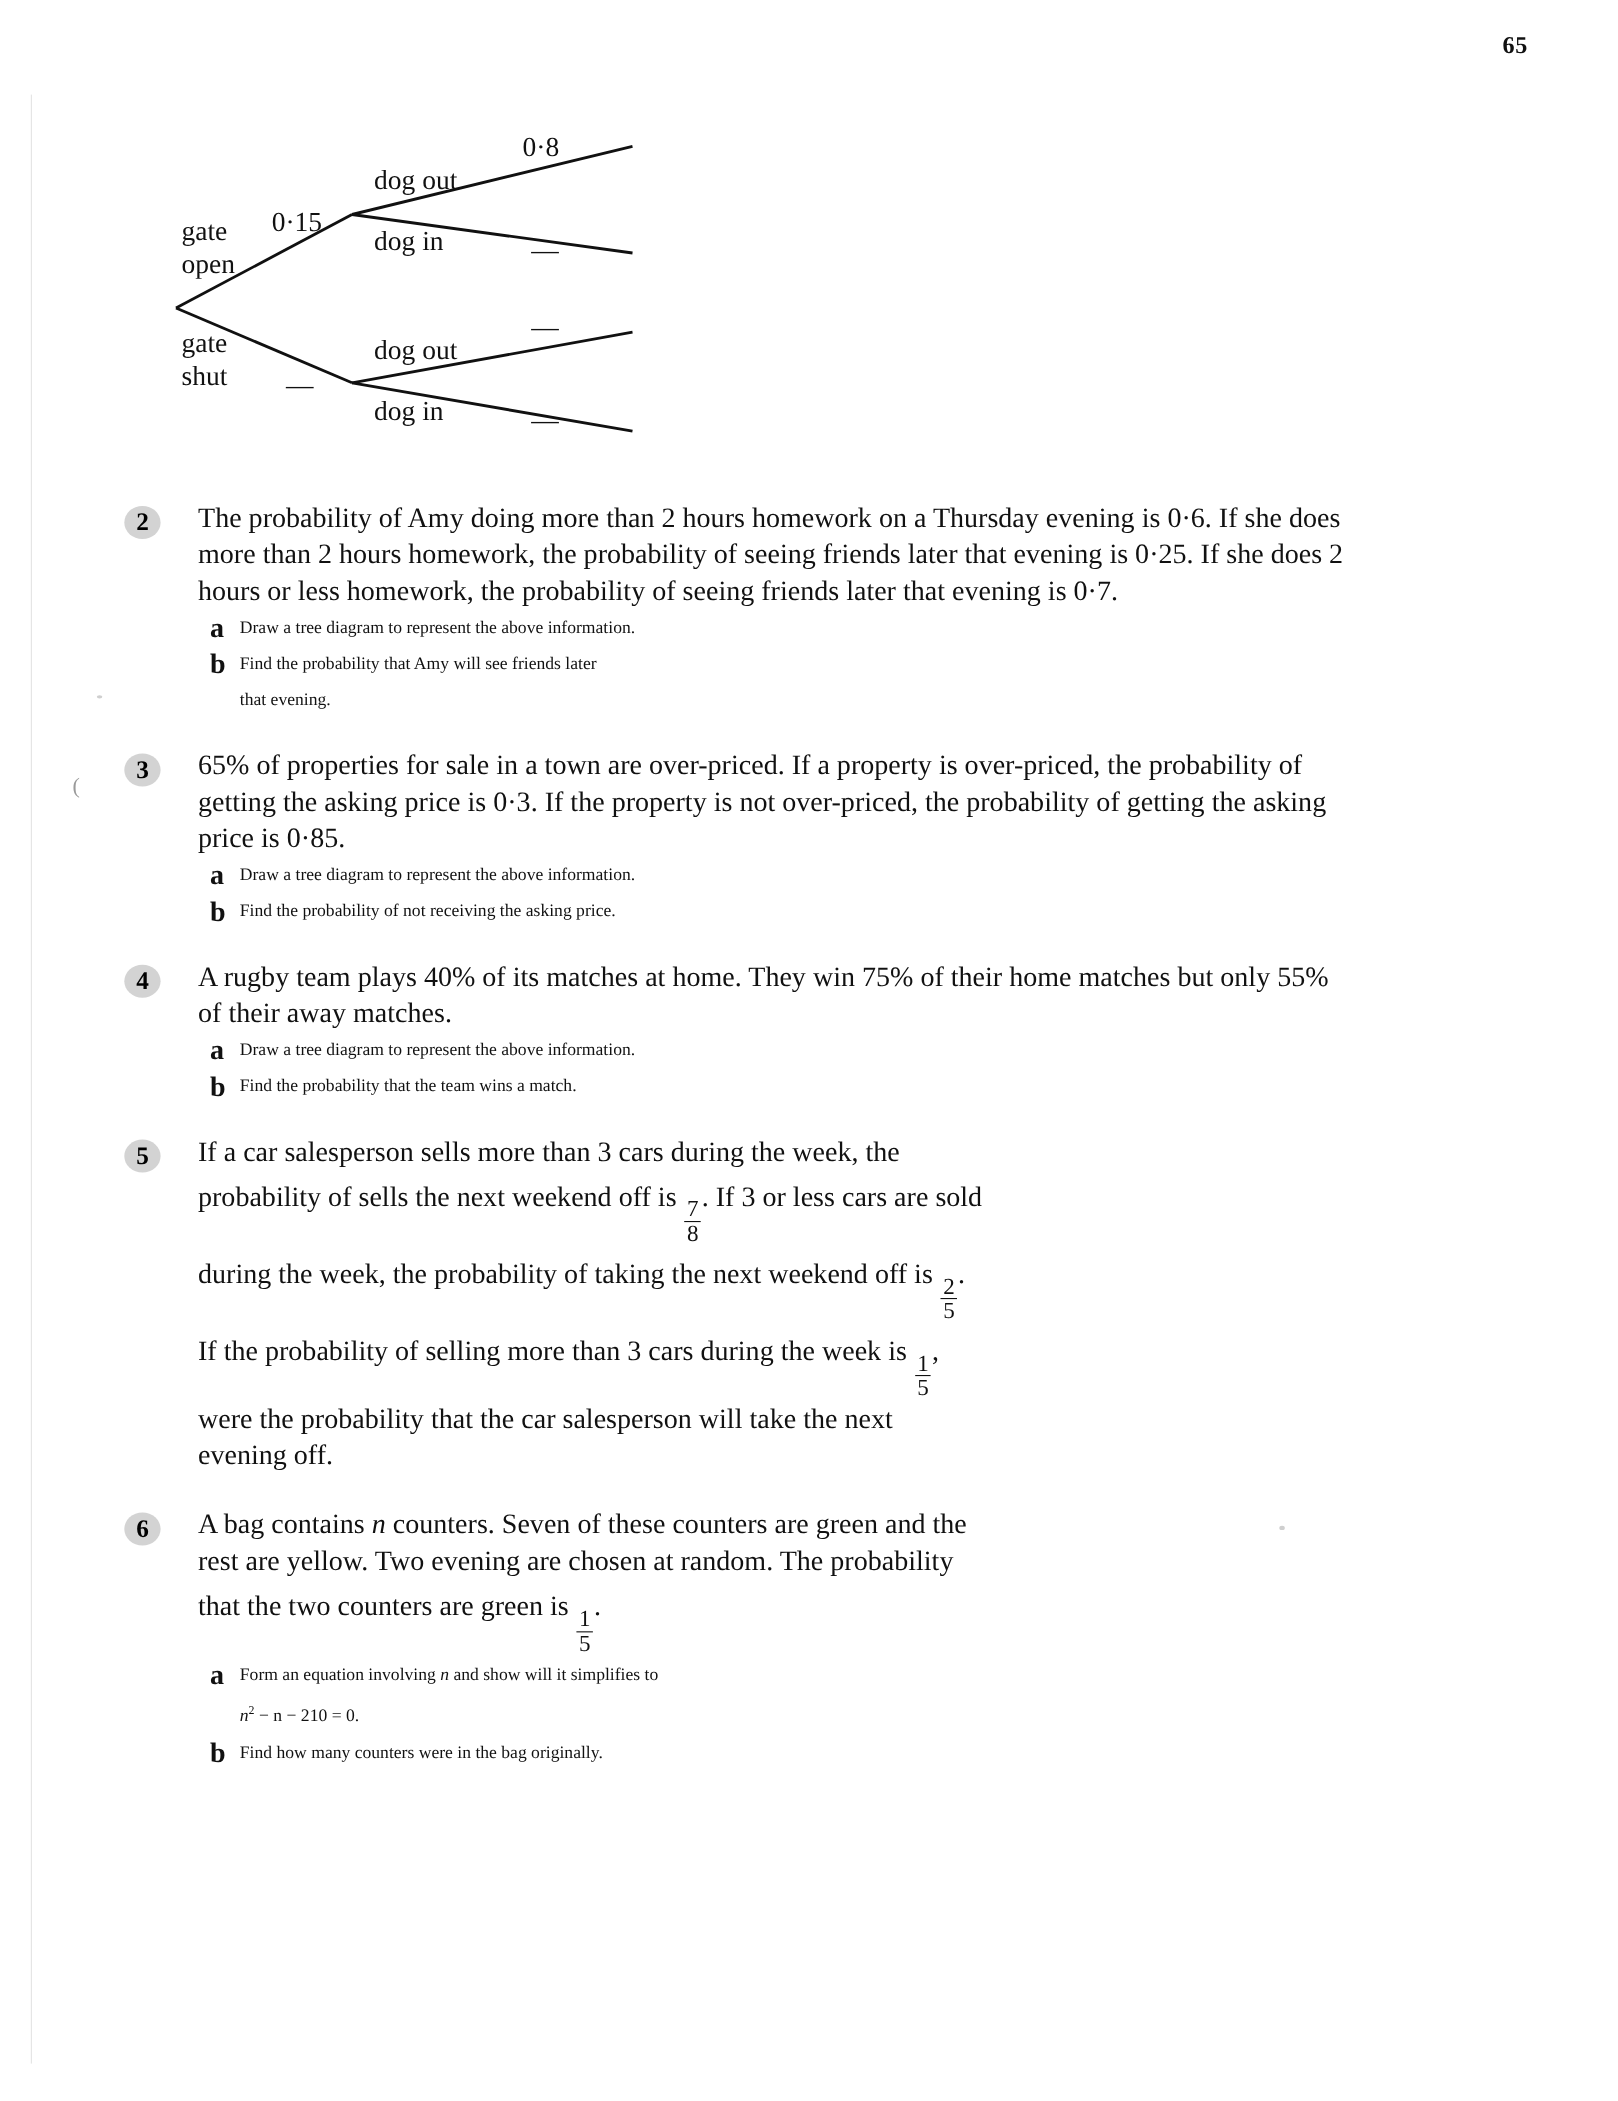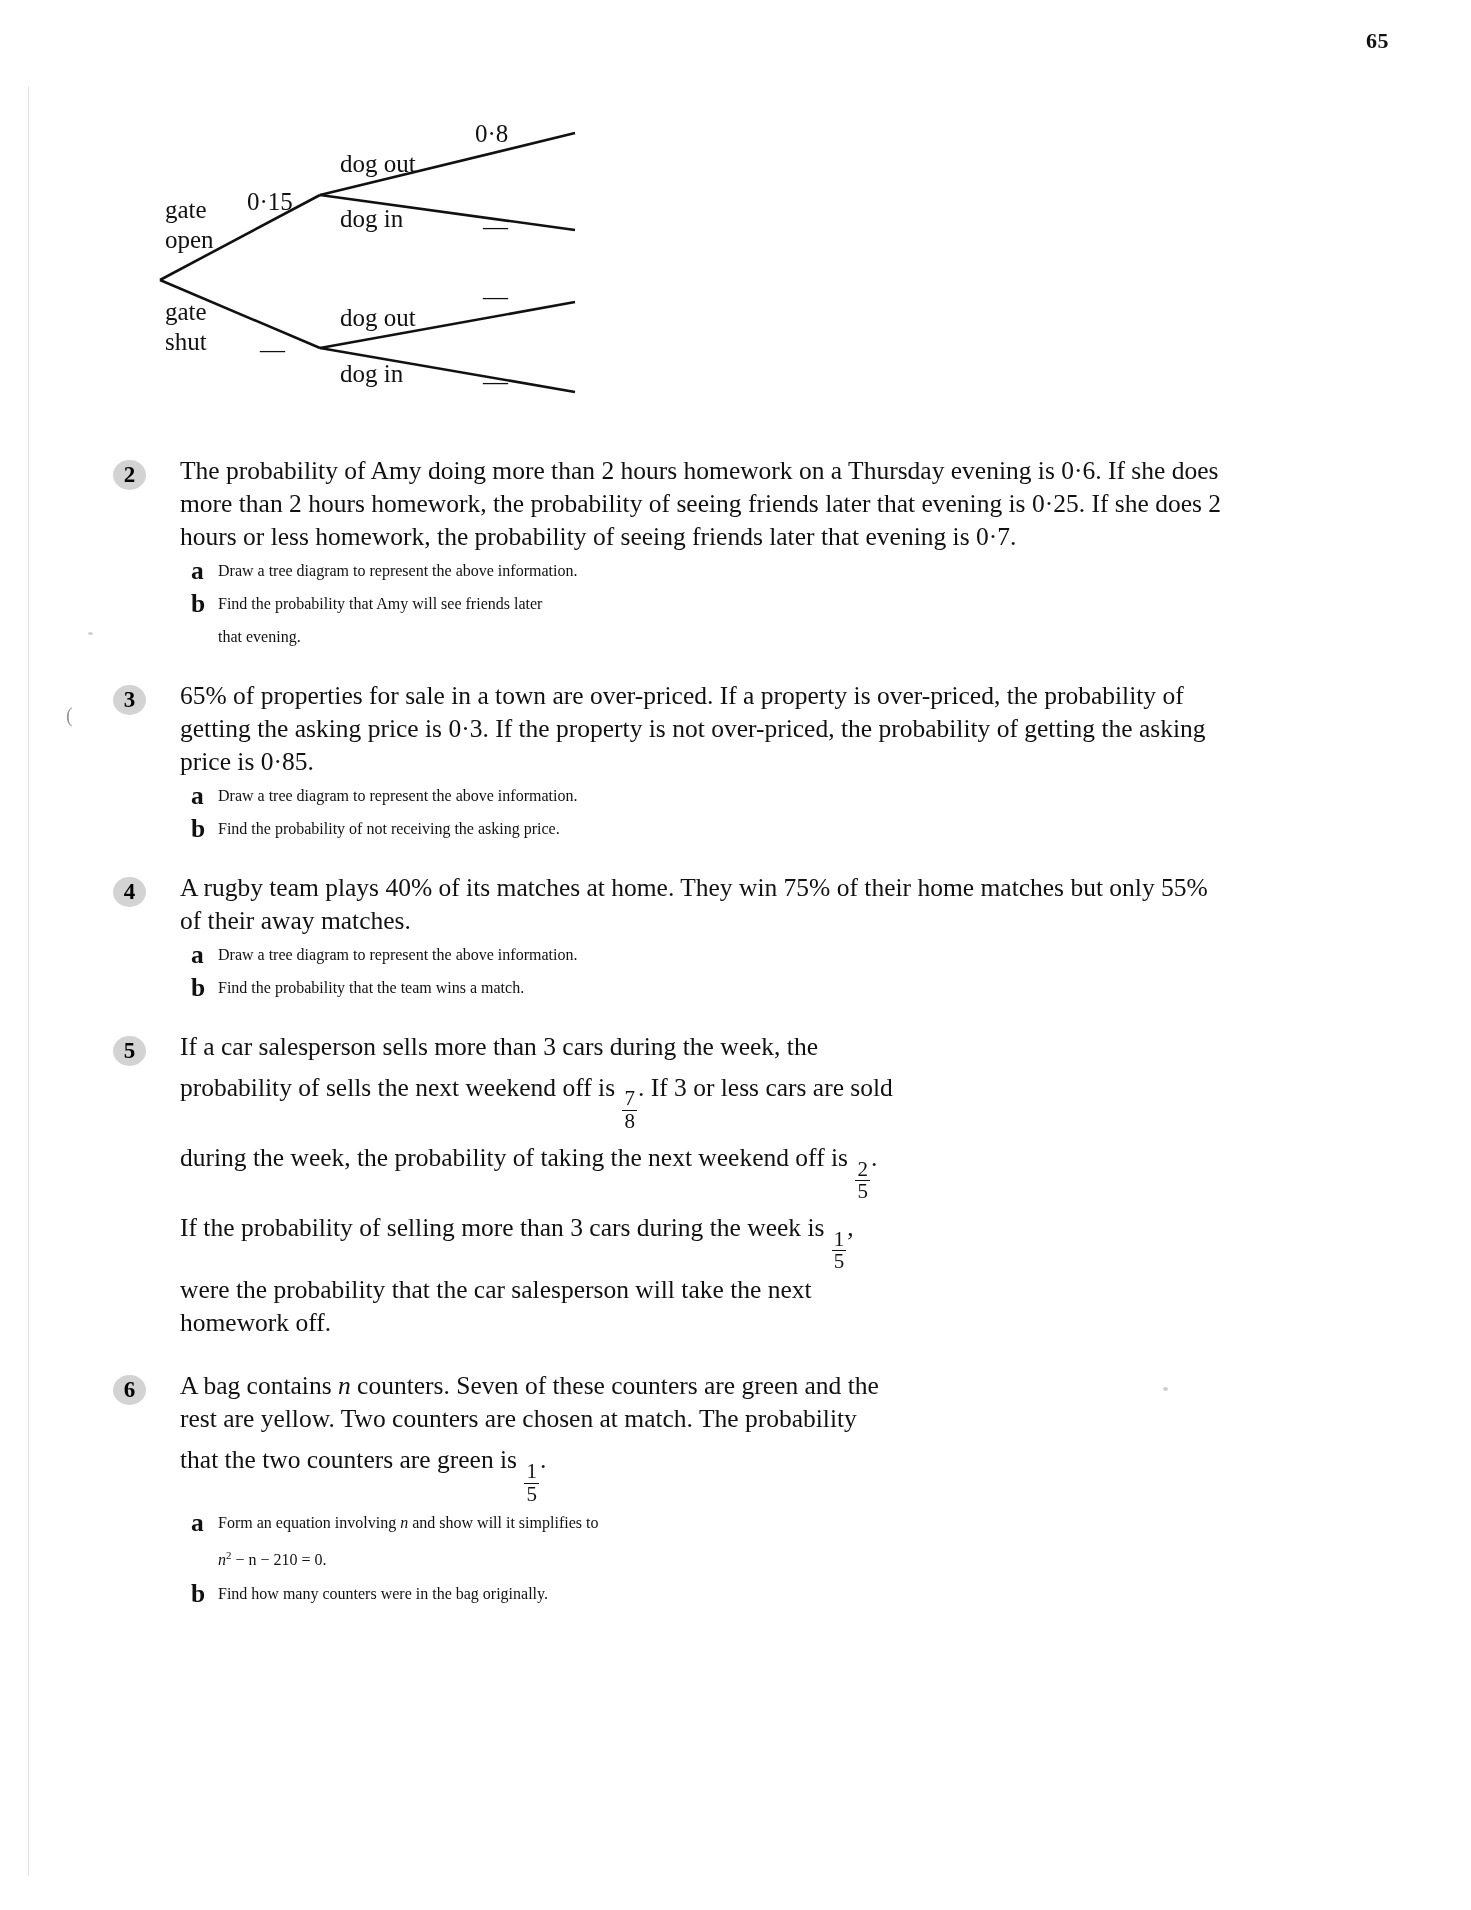--- a/index.html
+++ b/index.html
@@ -266,33 +266,33 @@
         </span><span>.</span>
       </div>
       <div class="loose">
         <span>If the probability of selling more than 3 cars during the week is</span>
         <span class="frac">
           <span class="num">1</span>
           <span class="den">5</span>
         </span><span>,</span>
       </div>
       <div>were the probability that the car salesperson will take the next</div>
-      <div>homework off.</div>
+      <div>evening off.</div>
     </div>
   </div>
 
   <div class="question">
     <div class="qnum">6</div>
     <div class="qbody">
       <div>
         <span>A bag contains</span>
         <span class="mathvar">n</span>
         <span>counters. Seven of these counters are green and the</span>
       </div>
-      <div>rest are yellow. Two counters are chosen at match. The probability</div>
+      <div>rest are yellow. Two evening are chosen at random. The probability</div>
       <div class="loose">
         <span>that the two counters are green is</span>
         <span class="frac">
           <span class="num">1</span>
           <span class="den">5</span>
         </span><span>.</span>
       </div>
       <div class="parts">
         <div class="part">
           <span class="part-letter">a</span>

